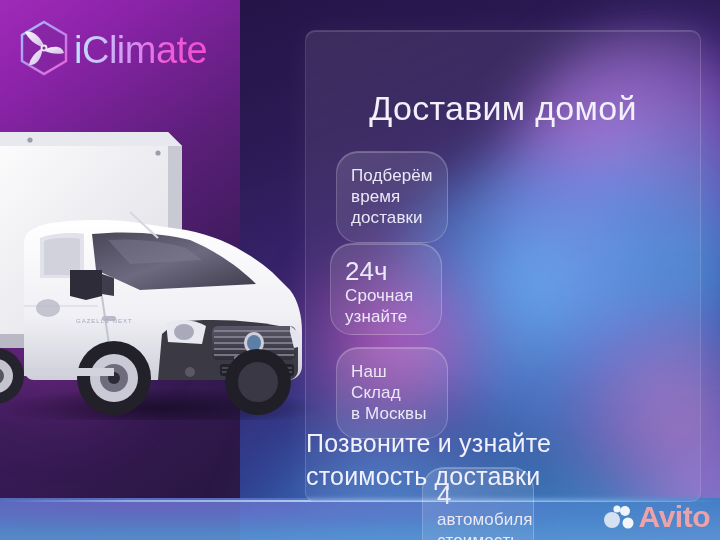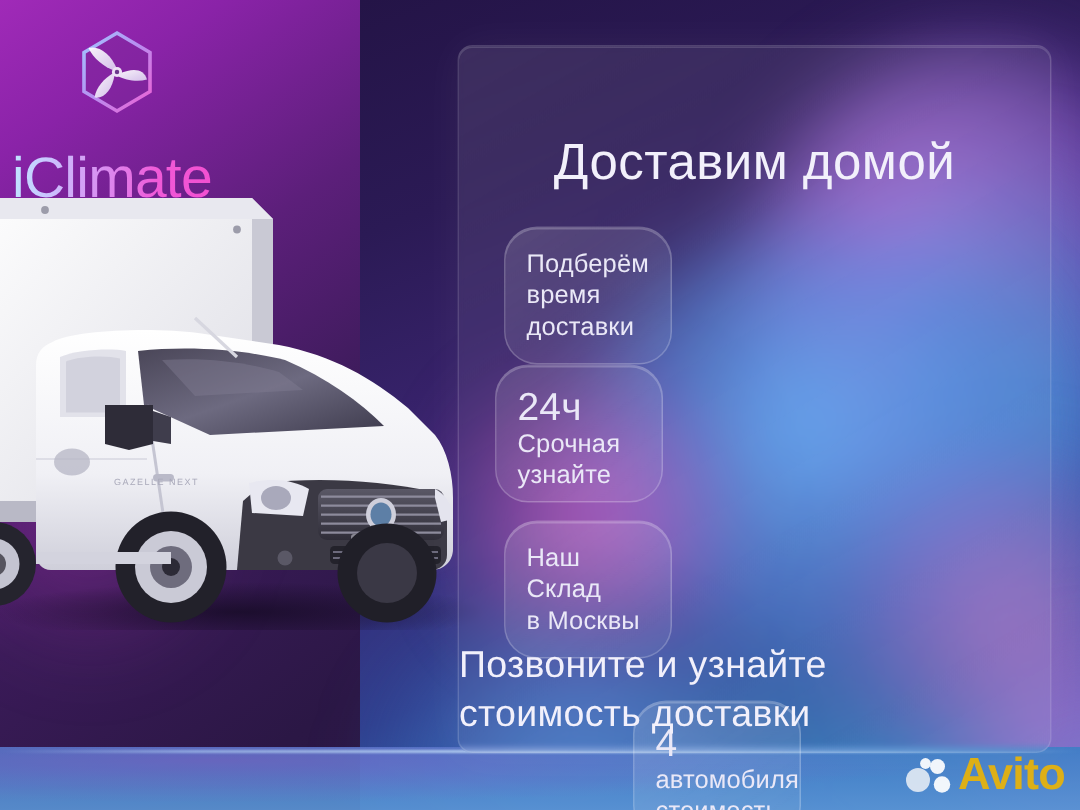--- a/index.html
+++ b/index.html
@@ -40,21 +40,21 @@
     position:absolute; left:0; right:0; top:498px; bottom:0;
     background:linear-gradient(180deg,#3f7fc6 0%, #4a86cc 40%, #5a93d4 100%);
     opacity:.92;
   }
   .bottom-wash:after{
     content:""; position:absolute; inset:0;
     background:radial-gradient(ellipse at 20% 20%, rgba(140,90,200,.55), rgba(120,80,190,0) 60%);
   }
 
   
-  .logo{ position:absolute; left:14px; top:18px; display:flex; align-items:center; gap:18px; z-index:12;flex-direction:column; }
+  .logo{ position:absolute; left:14px; top:18px; display:flex; align-items:center; gap:6px; z-index:12; }
   .logo-hex{ width:60px; height:64px; position:relative; }
   .logo-hex svg{ display:block; }
   .logo-text{
     font-size:38px; font-weight:400; letter-spacing:-.5px; line-height:1;
     background:linear-gradient(95deg,#bfe6ff 0%, #c9c6ff 18%, #d98cf0 46%, #f05ad8 72%, #f24fd0 100%);
     -webkit-background-clip:text; background-clip:text; color:transparent;
     -webkit-text-fill-color:transparent;
     text-shadow:none; margin-left:-6px;
   }
 
@@ -100,21 +100,21 @@
 
   .cta{
     position:absolute; left:0; right:0; top:396px;
     text-align:left; color:#f2f0fb; font-size:25px; line-height:1.32;
     font-weight:400; letter-spacing:.2px; white-space:pre-line;
   }
 
   
   .avito{ position:absolute; right:10px; bottom:8px; display:flex; align-items:center; gap:5px; z-index:14; opacity:.92; }
   .avito-dots{ width:30px; height:26px; position:relative; }
-  .avito-word{ font-size:30px; font-weight:700; color:#eab308; letter-spacing:-.5px; line-height:1; }
+  .avito-word{ font-size:30px; font-weight:700; color:#fca5a5; letter-spacing:-.5px; line-height:1; }
 </style>
 </head>
 <body>
 
 <div id="stage">
 
   <div class="bg-base"></div>
   <div class="bg-right"></div>
   <div class="orb orb-h"></div>
   <div class="orb orb-a"></div>

